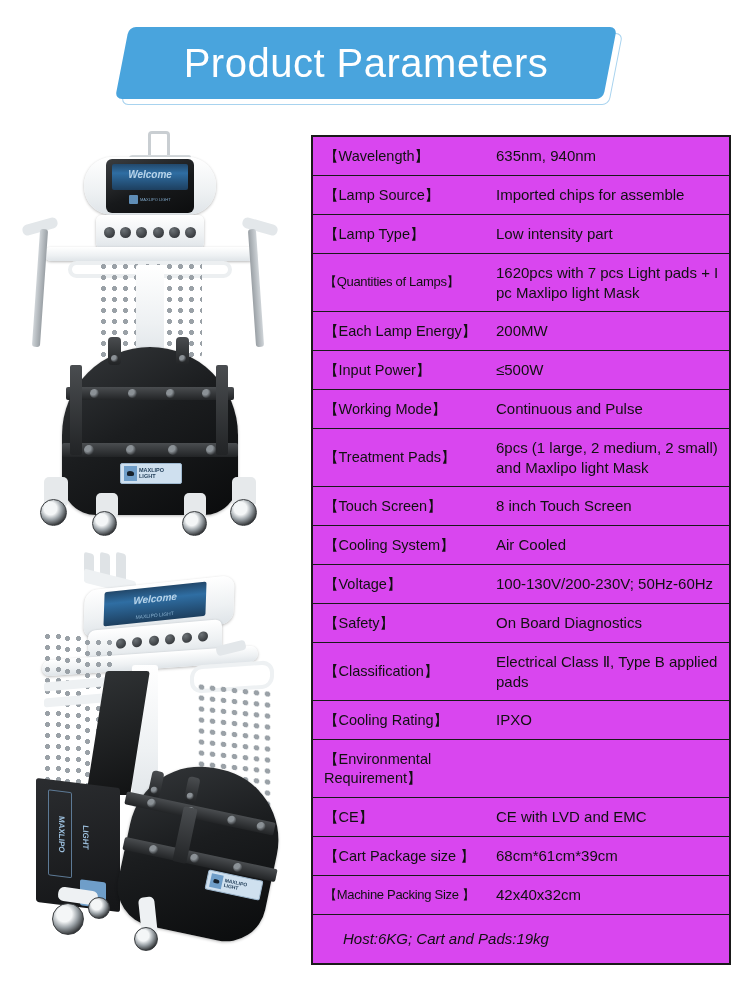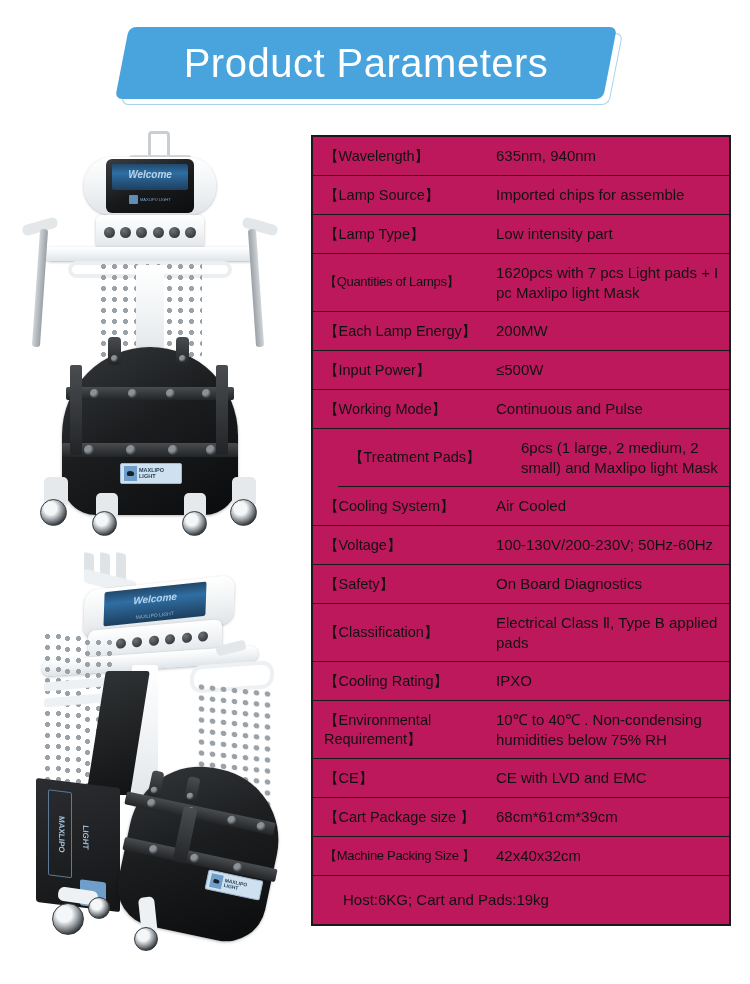--- a/index.html
+++ b/index.html
@@ -61,21 +61,21 @@
   .fig-bottom { top: 420px; height: 439px; }
 
   .fig-inner { position: absolute; inset: 0; }
 
   
   .table-wrap {
     position: absolute;
     left: 311px; top: 135px;
     width: 420px;
     border: 2px solid #1a1a1a;
-    background: #be185d;
+    background: #d946ef;
   }
   .prow {
     display: flex;
     align-items: stretch;
     border-bottom: 1.5px solid #1a1a1a;
     min-height: 39px;
   }
   .prow:last-child { border-bottom: none; }
   .pkey {
     width: 183px;
@@ -89,21 +89,21 @@
   }
   .pval {
     flex: 1 1 auto;
     display: flex;
     align-items: center;
     padding: 5px 7px 5px 0px;
     font-size: 15px;
     color: #111;
     line-height: 1.3;
   }
-  .pval.indent { padding-left: 30px; }
+  .pval.indent { padding-left: 30px; font-style: italic; }
   .tight { font-size: 13px; letter-spacing: -0.3px; }
 
   
   .m-white { background: linear-gradient(180deg,#ffffff 0%,#eef1f3 60%,#dfe4e8 100%); }
   .m-grey  { background: linear-gradient(180deg,#d8dcdf 0%,#b9bfc4 100%); }
   .m-dark  { background: linear-gradient(160deg,#3a3d40 0%,#17191b 55%,#0c0d0e 100%); }
   .m-black { background: linear-gradient(150deg,#35383b 0%,#1b1d1f 45%,#0a0b0c 100%); }
 
   .shadow-s { box-shadow: 0 1px 3px rgba(0,0,0,.28); }
 
@@ -391,23 +391,27 @@
     <div class="pval">200MW</div>
   </div>
   <div class="prow">
     <div class="pkey">【Input Power】</div>
     <div class="pval">≤500W</div>
   </div>
   <div class="prow">
     <div class="pkey">【Working Mode】</div>
     <div class="pval">Continuous and Pulse</div>
   </div>
-  <div class="prow" style="min-height:58px;margin-left:25px;">
+  <div class="prow" style="min-height:58px;">
     <div class="pkey">【Treatment Pads】</div>
     <div class="pval">6pcs (1 large, 2 medium, 2 small) and Maxlipo light Mask</div>
+  </div>
+  <div class="prow">
+    <div class="pkey">【Touch Screen】</div>
+    <div class="pval">8 inch Touch Screen</div>
   </div>
   <div class="prow">
     <div class="pkey">【Cooling System】</div>
     <div class="pval">Air Cooled</div>
   </div>
   <div class="prow">
     <div class="pkey">【Voltage】</div>
     <div class="pval">100-130V/200-230V; 50Hz-60Hz</div>
   </div>
   <div class="prow">
@@ -417,21 +421,20 @@
   <div class="prow" style="min-height:58px;">
     <div class="pkey">【Classification】</div>
     <div class="pval">Electrical Class Ⅱ, Type B applied pads</div>
   </div>
   <div class="prow">
     <div class="pkey">【Cooling Rating】</div>
     <div class="pval">IPXO</div>
   </div>
   <div class="prow" style="min-height:58px;">
     <div class="pkey">【Environmental Requirement】</div>
-    <div class="pval">10℃ to 40℃ . Non-condensing humidities below 75% RH</div>
   </div>
   <div class="prow">
     <div class="pkey">【CE】</div>
     <div class="pval">CE with LVD and EMC</div>
   </div>
   <div class="prow">
     <div class="pkey">【Cart Package size 】</div>
     <div class="pval">68cm*61cm*39cm</div>
   </div>
   <div class="prow">

